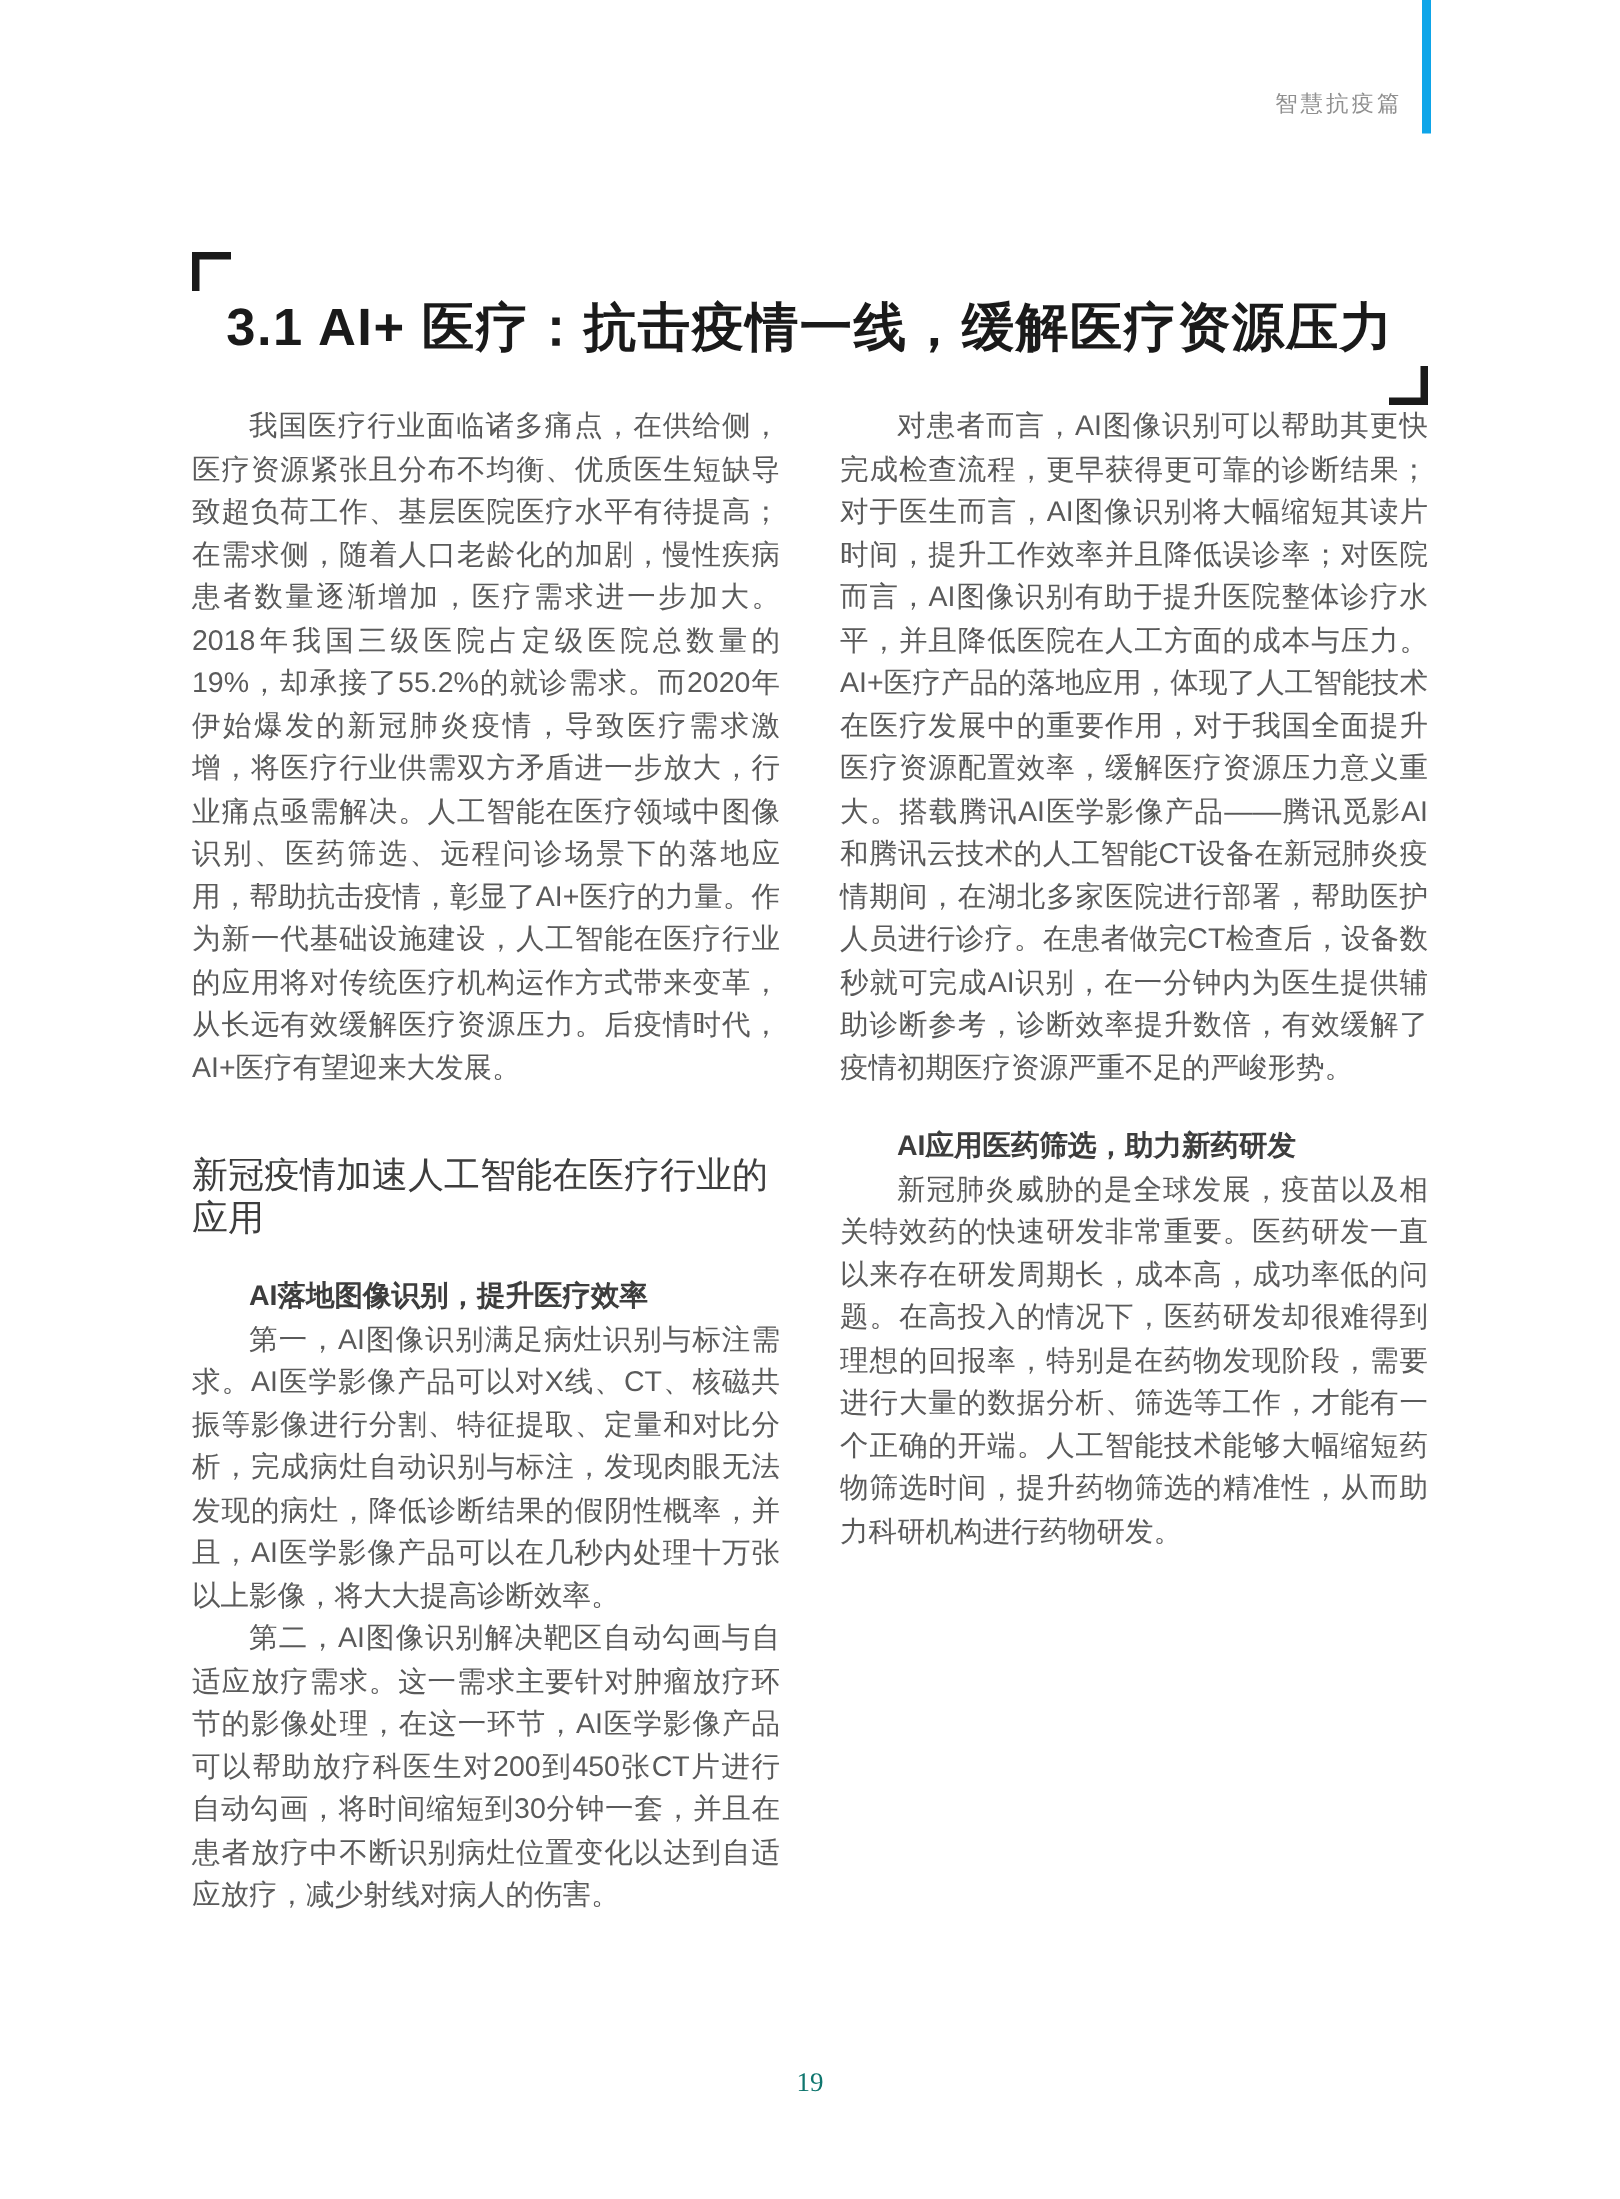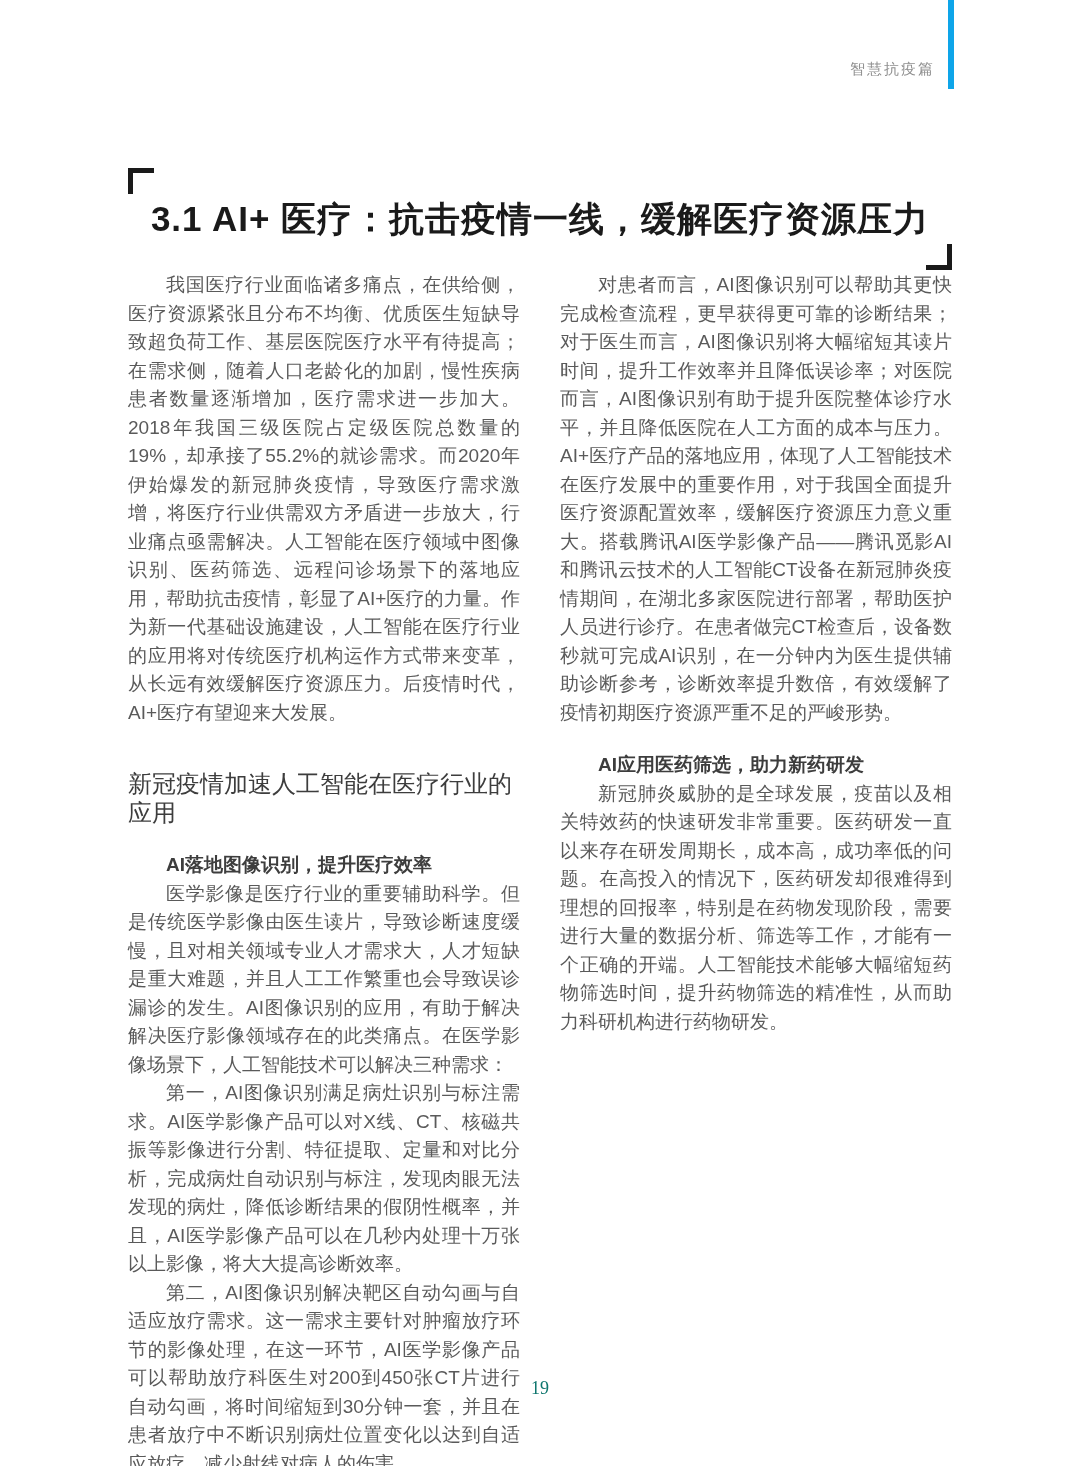--- a/index.html
+++ b/index.html
@@ -128,21 +128,20 @@
     <h1 class="chapter-title">3.1 AI+ 医疗：抗击疫情一线，缓解医疗资源压力</h1>
     <span class="corner corner-close"></span>
   </div>
 
   <main class="columns">
 
     <section class="col">
       <p class="para">我国医疗行业面临诸多痛点，在供给侧，医疗资源紧张且分布不均衡、优质医生短缺导致超负荷工作、基层医院医疗水平有待提高；在需求侧，随着人口老龄化的加剧，慢性疾病患者数量逐渐增加，医疗需求进一步加大。2018年我国三级医院占定级医院总数量的19%，却承接了55.2%的就诊需求。而2020年伊始爆发的新冠肺炎疫情，导致医疗需求激增，将医疗行业供需双方矛盾进一步放大，行业痛点亟需解决。人工智能在医疗领域中图像识别、医药筛选、远程问诊场景下的落地应用，帮助抗击疫情，彰显了AI+医疗的力量。作为新一代基础设施建设，人工智能在医疗行业的应用将对传统医疗机构运作方式带来变革，从长远有效缓解医疗资源压力。后疫情时代，AI+医疗有望迎来大发展。</p>
       <h2 class="section-heading">新冠疫情加速人工智能在医疗行业的应用</h2>
       <h3 class="sub-heading">AI落地图像识别，提升医疗效率</h3>
-      <p class="para">医学影像是医疗行业的重要辅助科学。但是传统医学影像由医生读片，导致诊断速度缓慢，且对相关领域专业人才需求大，人才短缺是重大难题，并且人工工作繁重也会导致误诊漏诊的发生。AI图像识别的应用，有助于解决解决医疗影像领域存在的此类痛点。在医学影像场景下，人工智能技术可以解决三种需求：</p>
       <p class="para">第一，AI图像识别满足病灶识别与标注需求。AI医学影像产品可以对X线、CT、核磁共振等影像进行分割、特征提取、定量和对比分析，完成病灶自动识别与标注，发现肉眼无法发现的病灶，降低诊断结果的假阴性概率，并且，AI医学影像产品可以在几秒内处理十万张以上影像，将大大提高诊断效率。</p>
       <p class="para">第二，AI图像识别解决靶区自动勾画与自适应放疗需求。这一需求主要针对肿瘤放疗环节的影像处理，在这一环节，AI医学影像产品可以帮助放疗科医生对200到450张CT片进行自动勾画，将时间缩短到30分钟一套，并且在患者放疗中不断识别病灶位置变化以达到自适应放疗，减少射线对病人的伤害。</p>
     </section>
 
     <section class="col">
       <p class="para">对患者而言，AI图像识别可以帮助其更快完成检查流程，更早获得更可靠的诊断结果；对于医生而言，AI图像识别将大幅缩短其读片时间，提升工作效率并且降低误诊率；对医院而言，AI图像识别有助于提升医院整体诊疗水平，并且降低医院在人工方面的成本与压力。AI+医疗产品的落地应用，体现了人工智能技术在医疗发展中的重要作用，对于我国全面提升医疗资源配置效率，缓解医疗资源压力意义重大。搭载腾讯AI医学影像产品——腾讯觅影AI和腾讯云技术的人工智能CT设备在新冠肺炎疫情期间，在湖北多家医院进行部署，帮助医护人员进行诊疗。在患者做完CT检查后，设备数秒就可完成AI识别，在一分钟内为医生提供辅助诊断参考，诊断效率提升数倍，有效缓解了疫情初期医疗资源严重不足的严峻形势。</p>
       <h3 class="sub-heading">AI应用医药筛选，助力新药研发</h3>
       <p class="para">新冠肺炎威胁的是全球发展，疫苗以及相关特效药的快速研发非常重要。医药研发一直以来存在研发周期长，成本高，成功率低的问题。在高投入的情况下，医药研发却很难得到理想的回报率，特别是在药物发现阶段，需要进行大量的数据分析、筛选等工作，才能有一个正确的开端。人工智能技术能够大幅缩短药物筛选时间，提升药物筛选的精准性，从而助力科研机构进行药物研发。</p>
     </section>
 

